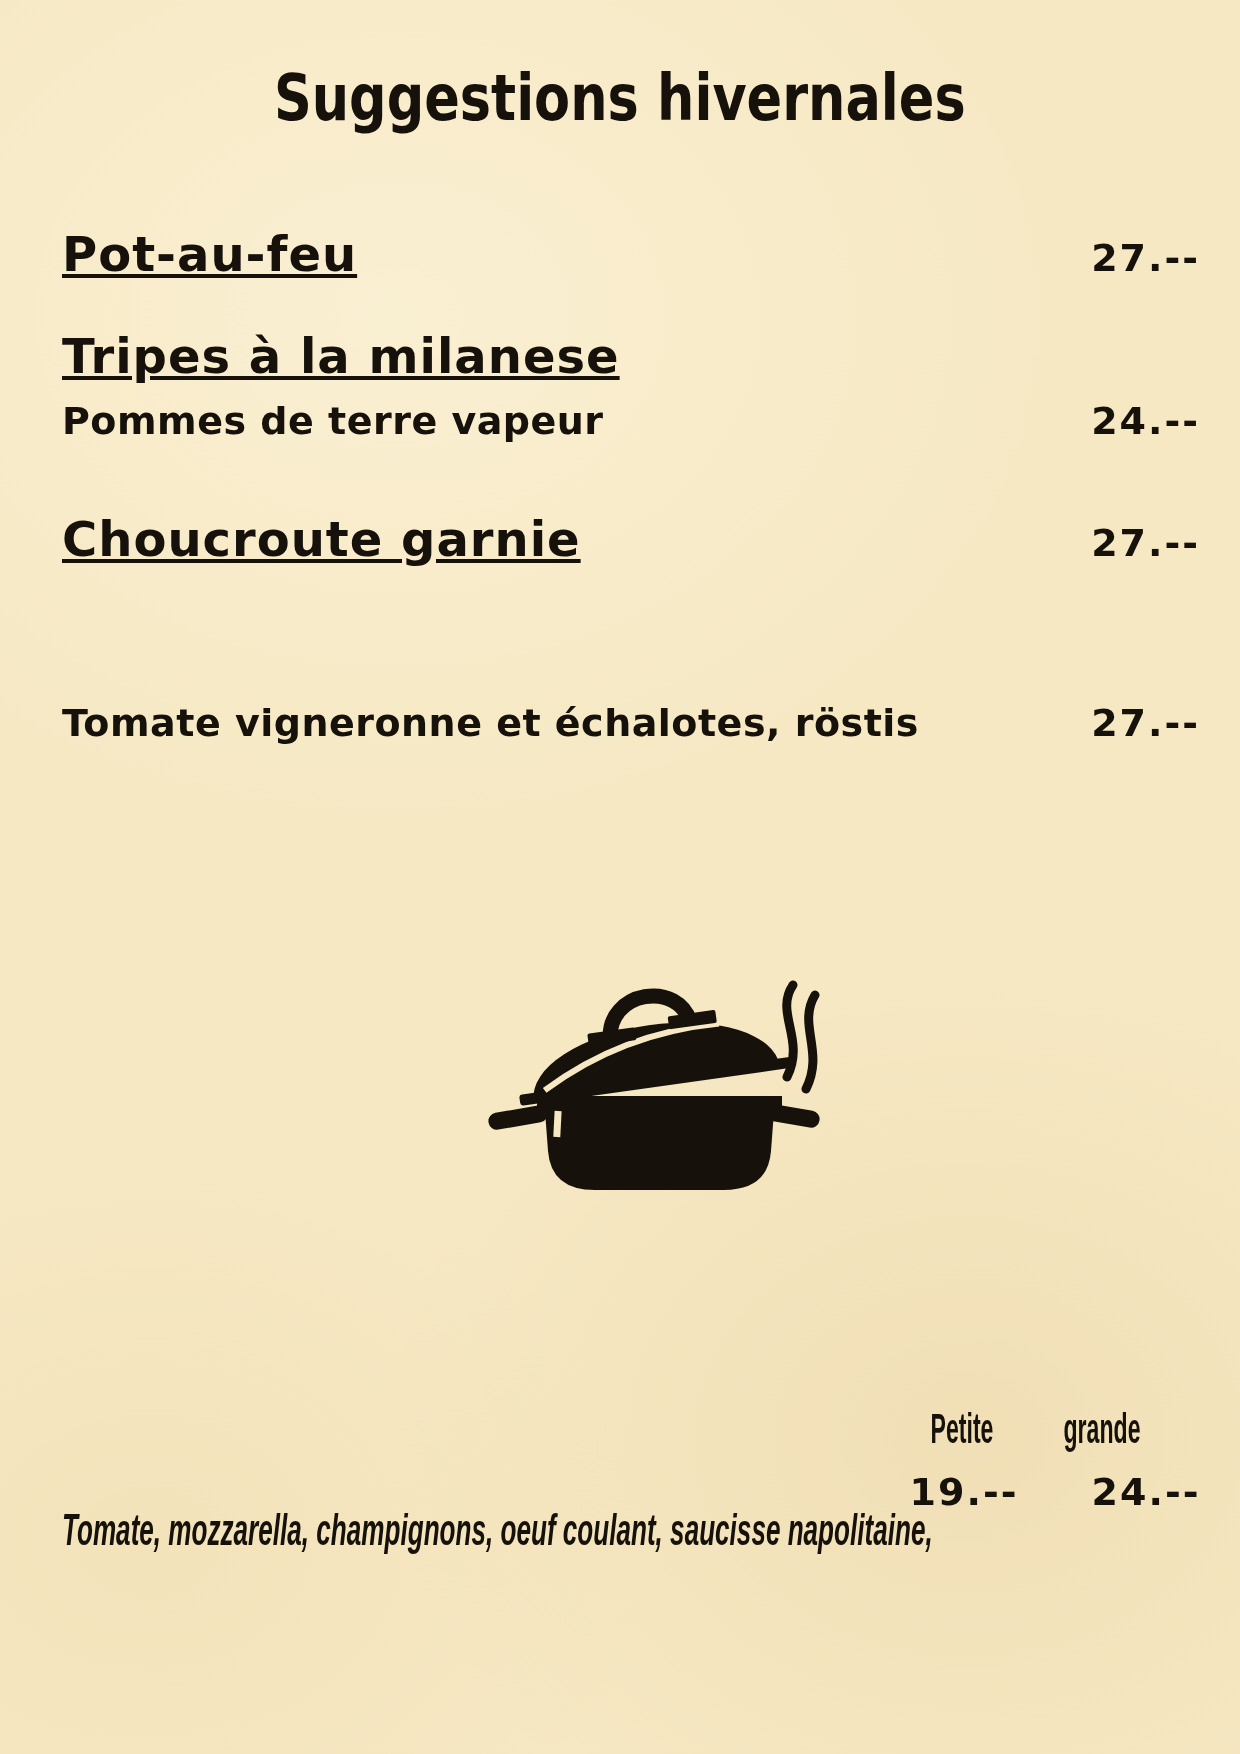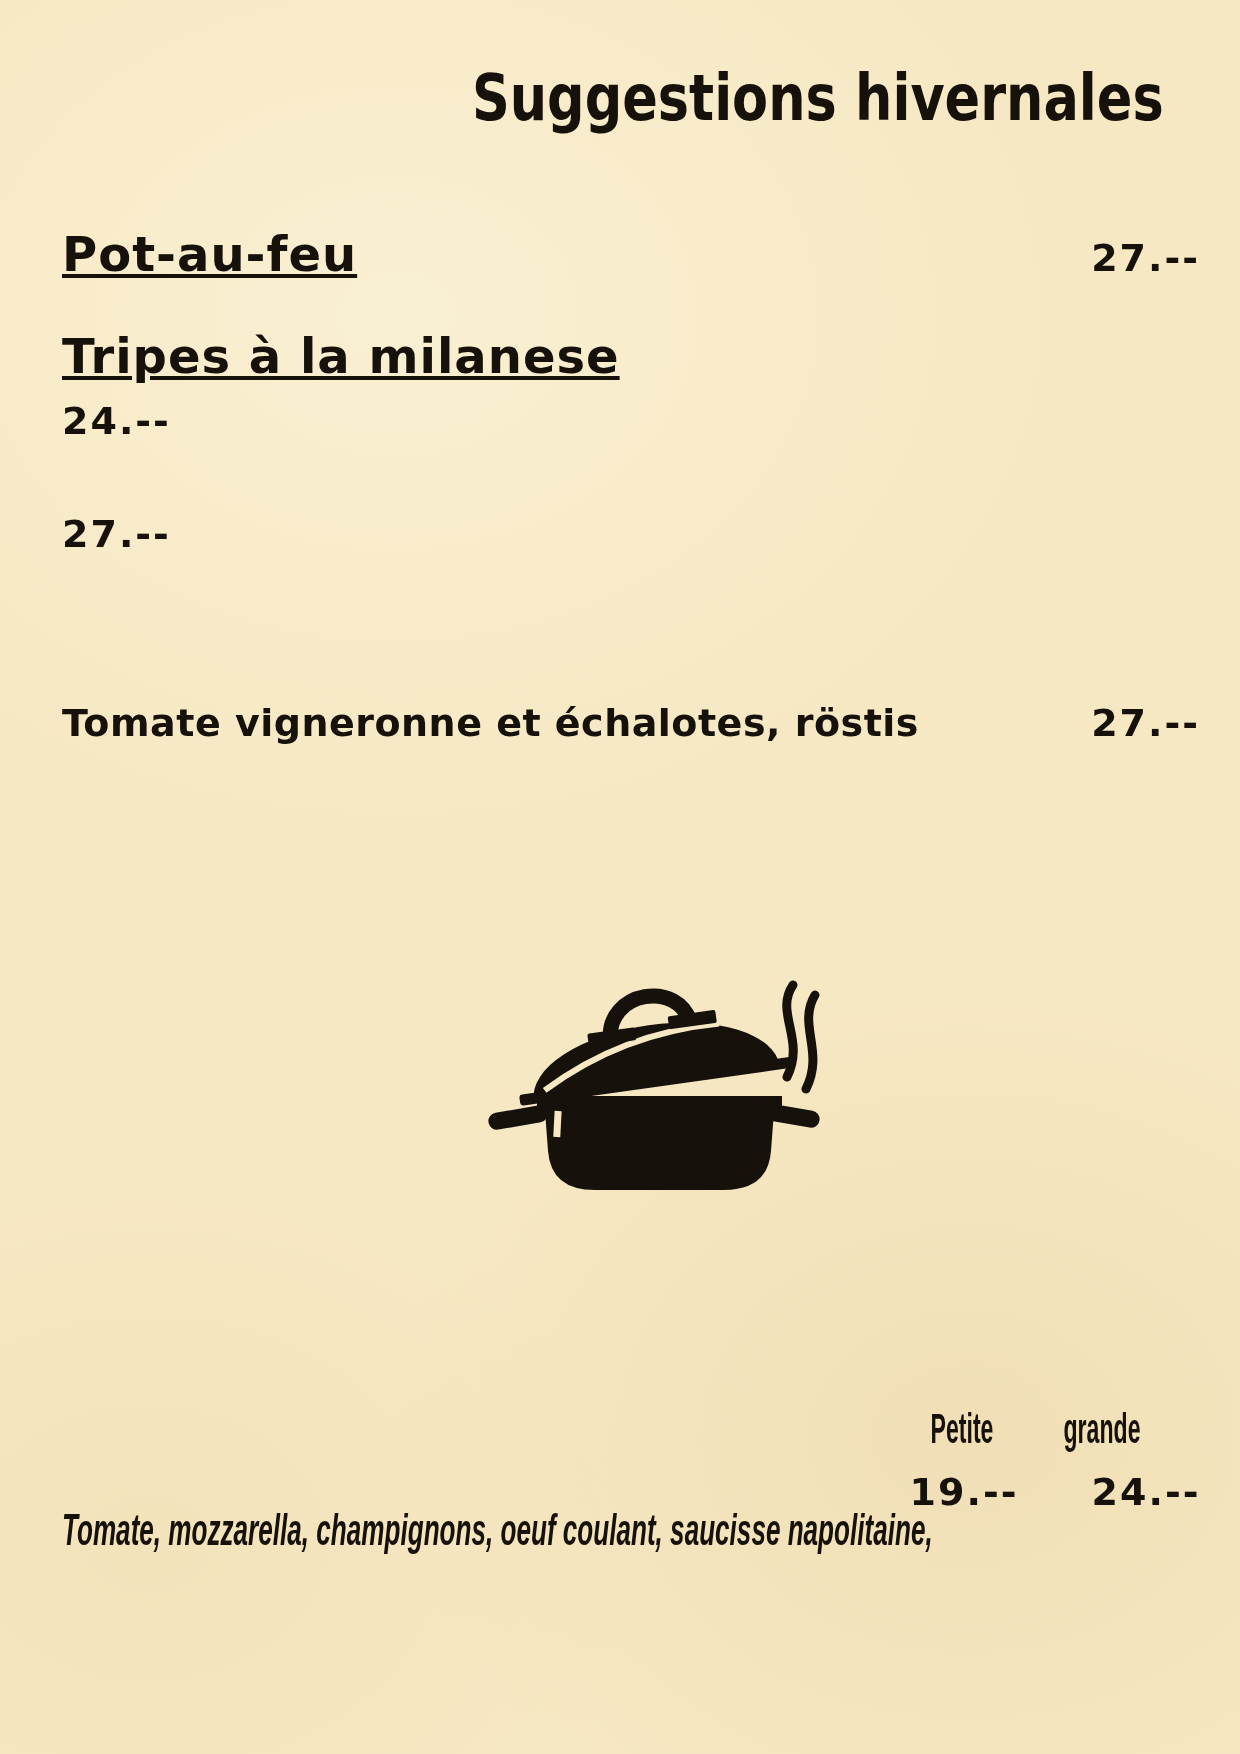--- a/index.html
+++ b/index.html
@@ -11,21 +11,21 @@
     color:#16120b;
     background:
       radial-gradient(1100px 850px at 32% 18%, rgba(255,250,232,.40), rgba(255,250,232,0) 62%),
       radial-gradient(1000px 800px at 78% 82%, rgba(221,192,134,.22), rgba(221,192,134,0) 58%),
       radial-gradient(900px 700px at 12% 88%, rgba(228,202,148,.18), rgba(228,202,148,0) 55%),
       #f6e8c3;
     font-family:"DejaVu Sans", sans-serif;
   }
   .title{
     position:absolute;top:66px;left:0;width:100%;
-    text-align:right;margin:0;
+    text-align:center;margin:0;
     font:700 64px/1 "DejaVu Sans", sans-serif;
     letter-spacing:0;
   }
   .title .cx{transform:scaleX(.82);transform-origin:50% 50%;}
   .cx{display:inline-block;white-space:nowrap;}
   .row{
     position:absolute;left:62px;right:40px;
     display:flex;justify-content:space-between;align-items:baseline;
   }
   .row.start{justify-content:flex-start;gap:18px;text-align:right;}
@@ -60,24 +60,26 @@
 
   <div class="row" style="top:230px">
     <span class="heading">Pot-au-feu</span>
     <span class="price">27.--</span>
   </div>
 
   <div class="row start" style="top:332px">
     <span class="heading">Tripes à la milanese</span>
   </div>
   <div class="row" style="top:402px">
+    <span class="sub">Pommes de terre vapeur</span>
     <span class="price">24.--</span>
   </div>
 
   <div class="row" style="top:515px">
+    <span class="heading">Choucroute garnie</span>
     <span class="price">27.--</span>
   </div>
 
   <div class="row" style="top:704px">
     <span class="sub">Tomate vigneronne et échalotes, röstis</span>
     <span class="price">27.--</span>
   </div>
 
   <div class="pot">
     <svg viewBox="0 0 332 210" width="332" height="210" xmlns="http://www.w3.org/2000/svg" aria-hidden="true">

